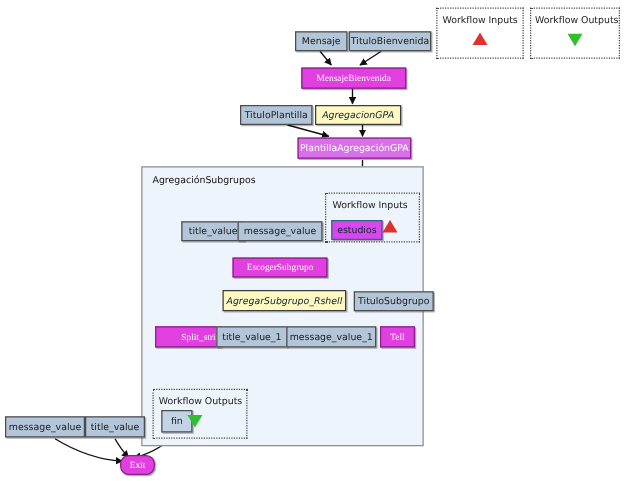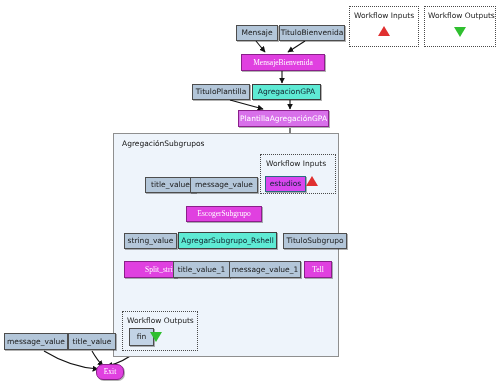--- a/index.html
+++ b/index.html
@@ -36,24 +36,25 @@
   }
   
   .n-port {
     background: #b3c6d9;
     border: 1px solid #4d4d4d;
     color: #1a1a1a;
     box-shadow: 1px 1px 0 rgba(0,0,0,0.30);
   }
   
   .n-proc {
-    background: #5eead4;
+    background: #fef9c3;
     border: 1px solid #3d3d3d;
     color: #10232e;
     box-shadow: 1px 1px 0 rgba(0,0,0,0.30);
+    font-style: italic;
   }
   
   .n-bean {
     background: #e040e0;
     border: 1px solid #8a1f8a;
     color: #ffffff;
     box-shadow: 1px 1px 0 rgba(0,0,0,0.30);
     font-family: Liberation Serif, serif;
   }
   
@@ -209,21 +210,20 @@
   <div class="node n-port" style="left:192px; top:84px; width:58px; height:16px;">TituloPlantilla</div>
   <div class="node n-proc" style="left:252px; top:84px; width:69px; height:16px;">AgregacionGPA</div>
   <div class="node n-tmpl" style="left:238px; top:110px; width:91px; height:17px;">PlantillaAgregaciónGPA</div>
 
   <div class="node n-port" style="left:145px; top:177px; width:51px; height:16px;">title_value</div>
   <div class="node n-port" style="left:190px; top:177px; width:68px; height:16px;">message_value</div>
   <div class="node n-cyan" style="left:265px; top:176px; width:41px; height:16px;">estudios</div>
 
   <div class="node n-bean" style="left:186px; top:206px; width:76px; height:16px;">EscogerSubgrupo</div>
 
-  <div class="node n-port" style="left:124px; top:233px; width:53px; height:16px;">string_value</div>
   <div class="node n-proc" style="left:178px; top:232px; width:99px; height:17px;">AgregarSubgrupo_Rshell</div>
   <div class="node n-port" style="left:272px; top:233px; width:64px; height:16px;margin-left:11px;">TituloSubgrupo</div>
 
   <div class="node n-bean" style="left:124px; top:261px; width:53px; height:17px;padding-left:24px;">Split_string</div>
   <div class="node n-port" style="left:173px; top:261px; width:57px; height:17px;">title_value_1</div>
   <div class="node n-port" style="left:229px; top:261px; width:72px; height:17px;">message_value_1</div>
   <div class="node n-bean" style="left:304px; top:261px; width:28px; height:17px;">Tell</div>
 
 
   <div class="node n-pale" style="left:129px; top:328px; width:25px; height:18px;">fin</div>

